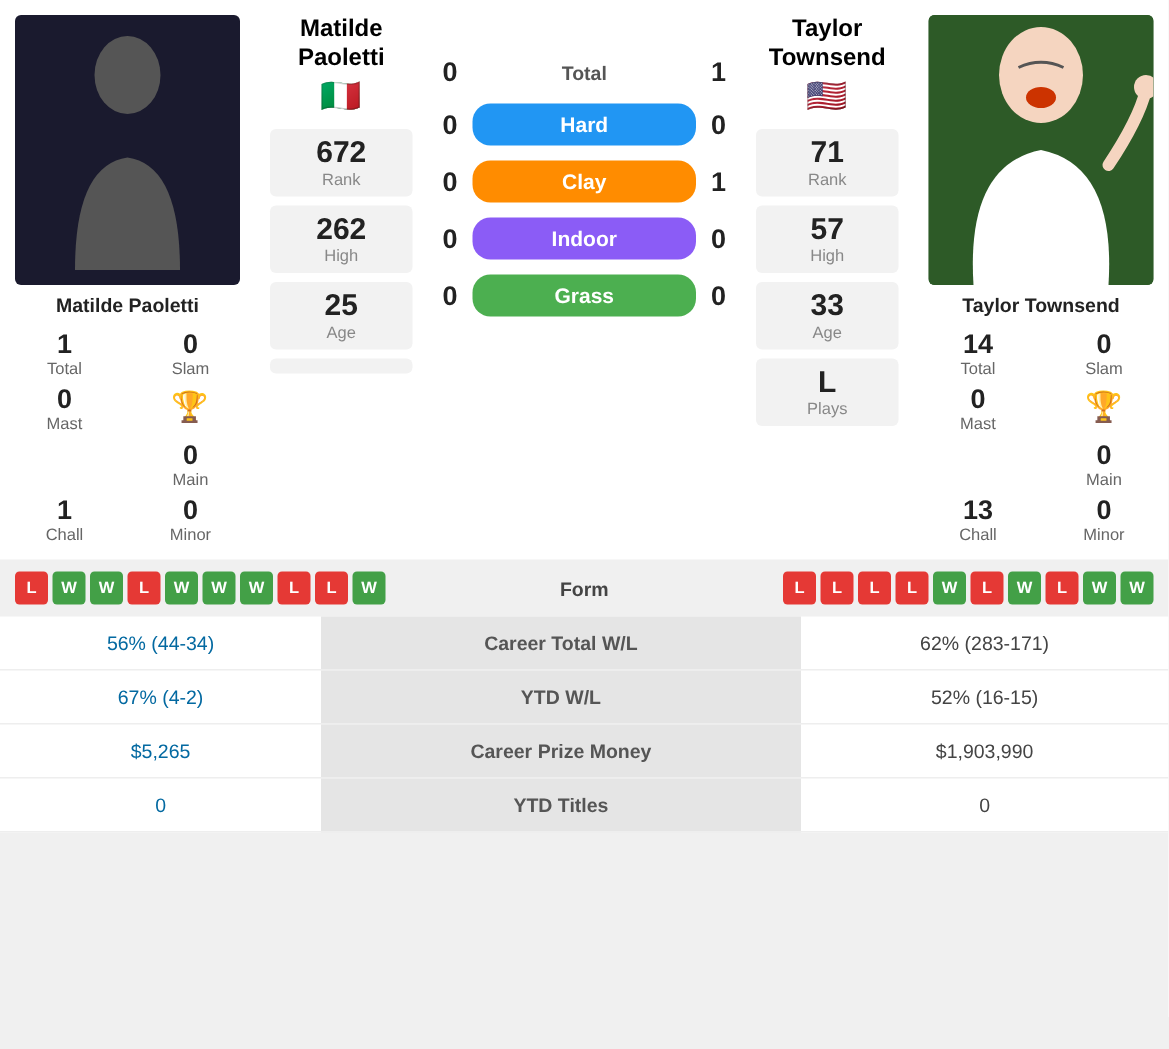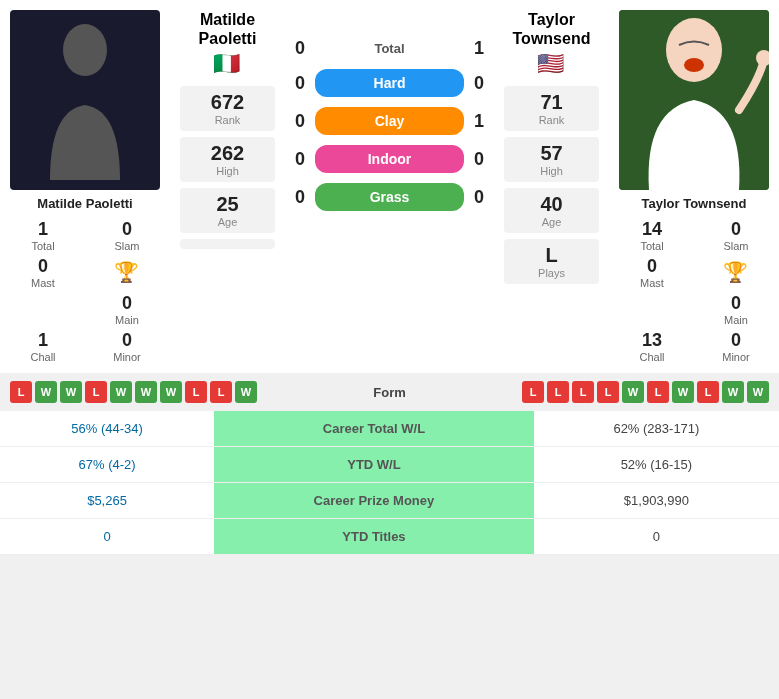--- a/index.html
+++ b/index.html
@@ -75,21 +75,21 @@
       text-align: center;
       padding: 6px 10px;
       border-radius: 12px;
       font-size: 14px;
       font-weight: bold;
       color: #fff;
     }
 
     .surface-badge.hard { background: #2196F3; }
     .surface-badge.clay { background: #FF8C00; }
-    .surface-badge.indoor { background: #ec4899; }
+    .surface-badge.indoor { background: #8b5cf6; }
     .surface-badge.grass { background: #4CAF50; }
 
     .player-photo-right {
       width: 150px;
       height: 180px;
       background: #2d5a27;
       border-radius: 4px;
       overflow: hidden;
       display: flex;
       align-items: center;
@@ -147,21 +147,21 @@
     .stats-table td {
       padding: 10px 14px;
       font-size: 13px;
       color: #333;
     }
 
     .stats-table td.center-label {
       text-align: center;
       font-weight: bold;
       color: #555;
-      background: #86efac;
+      background: #e5e5e5;
     }
 
     .stats-table td.left-val {
       text-align: center;
       color: #0369a1;
     }
 
     .stats-table td.right-val {
       text-align: center;
       color: #444;
@@ -371,21 +371,21 @@
         <div class="player-flag">🇺🇸</div>
         <div class="stat-box">
           <div class="val">71</div>
           <div class="lbl">Rank</div>
         </div>
         <div class="stat-box">
           <div class="val">57</div>
           <div class="lbl">High</div>
         </div>
         <div class="stat-box">
-          <div class="val">40</div>
+          <div class="val">33</div>
           <div class="lbl">Age</div>
         </div>
         <div class="stat-box">
           <div class="val" style="font-size:20px;font-weight:bold;">L</div>
           <div class="lbl">Plays</div>
         </div>
       </div>
 
     </div>
 

